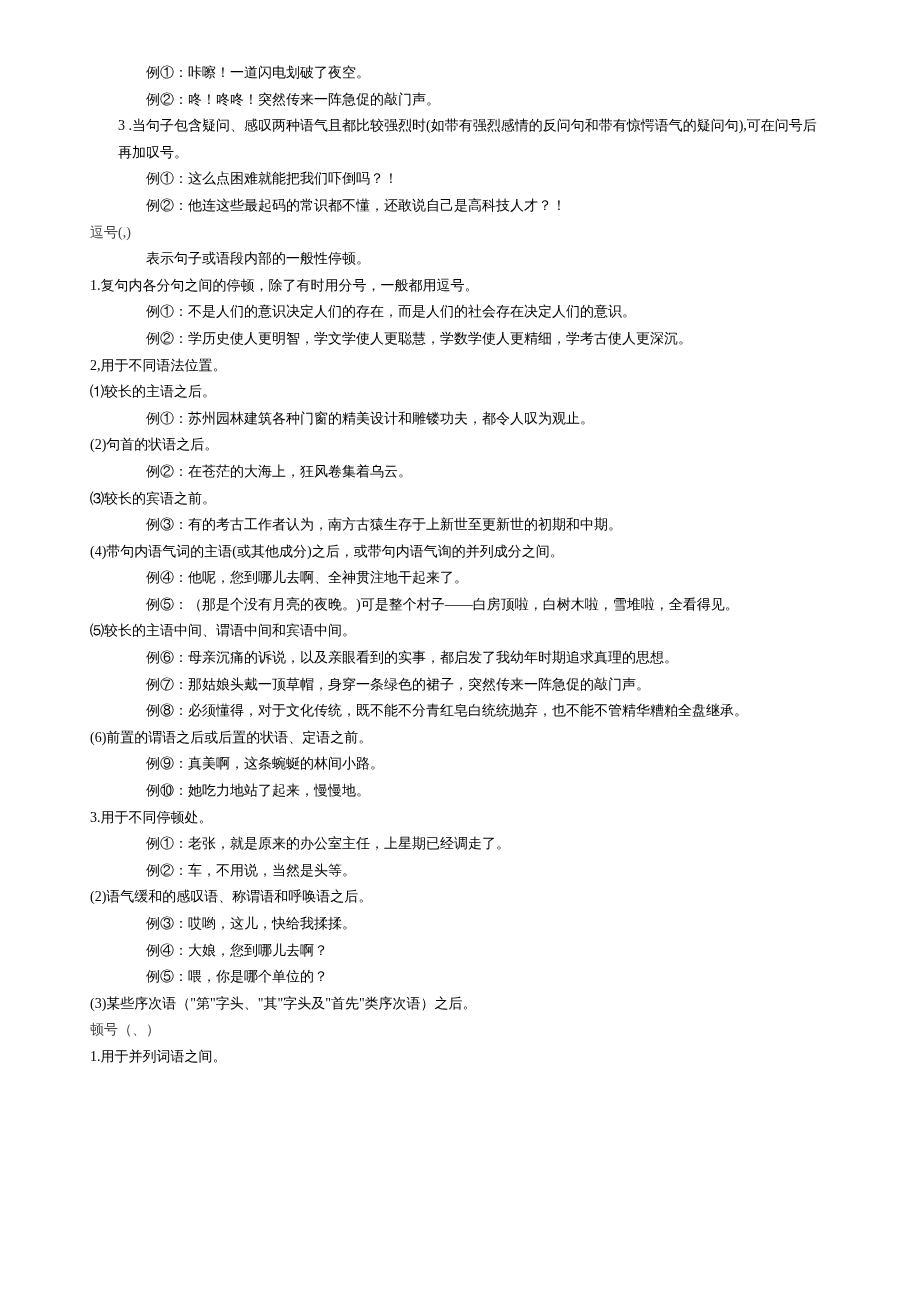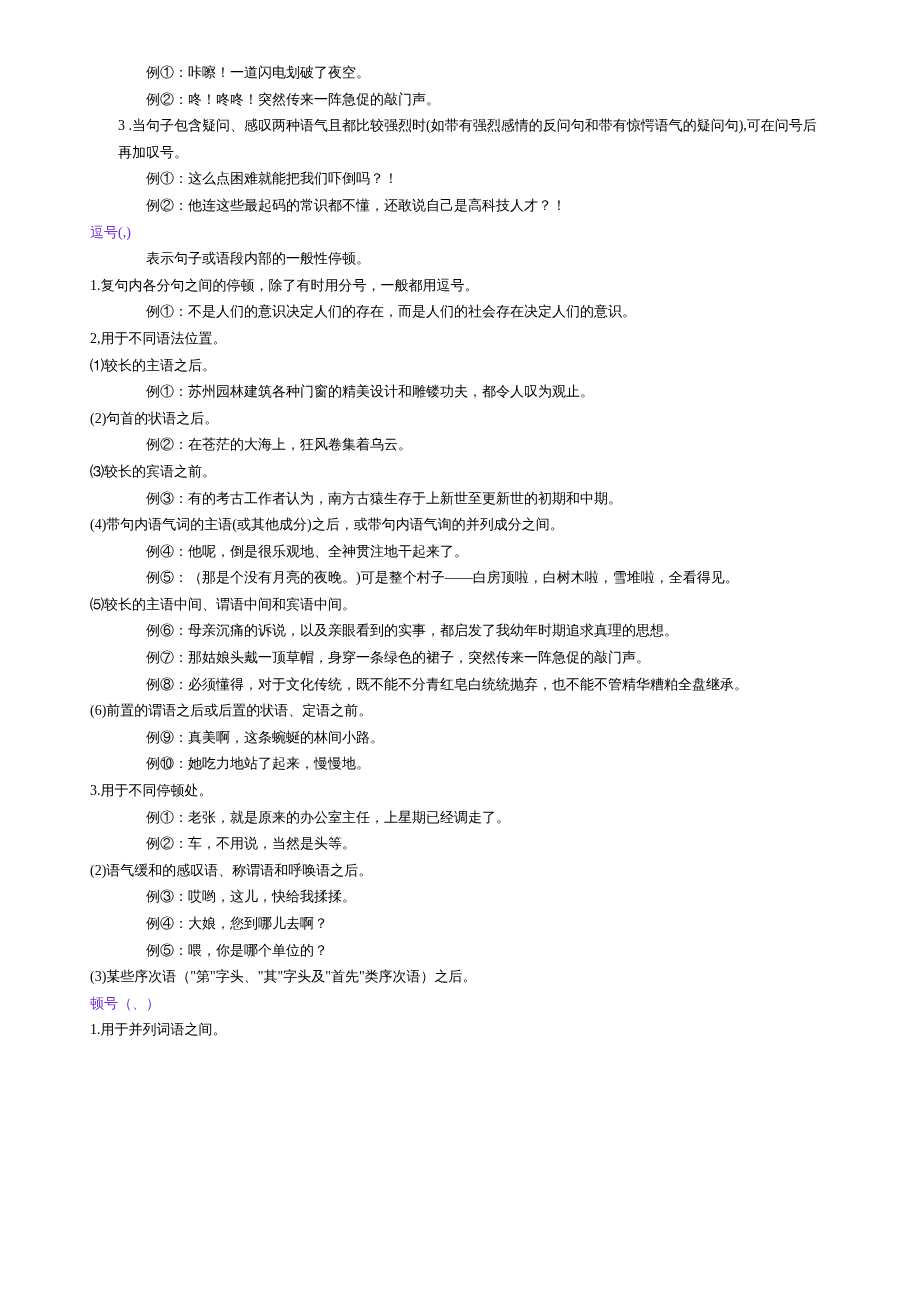--- a/index.html
+++ b/index.html
@@ -8,45 +8,46 @@
     line-height: 1.9;
     color: #000;
     background: #fff;
     margin: 0;
     padding: 60px 90px 60px 90px;
     width: 920px;
     box-sizing: border-box;
   }
   .indent1 { padding-left: 2em; }
   .indent2 { padding-left: 4em; font-family: Liberation Serif, serif; }
-  .red { color: #6d28d9; }
+  .red { color: #404040; }
   p { margin: 0; }
 </style>
 </head>
 <body>
 
 <div id="content">
     <p class="indent2">例①：咔嚓！一道闪电划破了夜空。</p>
     <p class="indent2">例②：咚！咚咚！突然传来一阵急促的敲门声。</p>
     <p class="indent1 num-wide">3  .当句子包含疑问、感叹两种语气且都比较强烈时(如带有强烈感情的反问句和带有惊愕语气的疑问句),可在问号后再加叹号。</p>
     <p class="indent2">例①：这么点困难就能把我们吓倒吗？！</p>
     <p class="indent2">例②：他连这些最起码的常识都不懂，还敢说自己是高科技人才？！</p>
     <p class="red">逗号(,)</p>
     <p class="indent2">表示句子或语段内部的一般性停顿。</p>
     <p class="">1.复句内各分句之间的停顿，除了有时用分号，一般都用逗号。</p>
     <p class="indent2">例①：不是人们的意识决定人们的存在，而是人们的社会存在决定人们的意识。</p>
+    <p class="indent2">例②：学历史使人更明智，学文学使人更聪慧，学数学使人更精细，学考古使人更深沉。</p>
     <p class="">2,用于不同语法位置。</p>
     <p class="">⑴较长的主语之后。</p>
     <p class="indent2">例①：苏州园林建筑各种门窗的精美设计和雕镂功夫，都令人叹为观止。</p>
     <p class="">(2)句首的状语之后。</p>
     <p class="indent2">例②：在苍茫的大海上，狂风卷集着乌云。</p>
     <p class="">⑶较长的宾语之前。</p>
     <p class="indent2">例③：有的考古工作者认为，南方古猿生存于上新世至更新世的初期和中期。</p>
     <p class="">(4)带句内语气词的主语(或其他成分)之后，或带句内语气询的并列成分之间。</p>
-    <p class="indent2">例④：他呢，倒是很乐观地、全神贯注地干起来了。</p>
+    <p class="indent2">例④：他呢，您到哪儿去啊、全神贯注地干起来了。</p>
     <p class="indent2">例⑤：（那是个没有月亮的夜晚。)可是整个村子——白房顶啦，白树木啦，雪堆啦，全看得见。</p>
     <p class="">⑸较长的主语中间、谓语中间和宾语中间。</p>
     <p class="indent2">例⑥：母亲沉痛的诉说，以及亲眼看到的实事，都启发了我幼年时期追求真理的思想。</p>
     <p class="indent2">例⑦：那姑娘头戴一顶草帽，身穿一条绿色的裙子，突然传来一阵急促的敲门声。</p>
     <p class="indent2">例⑧：必须懂得，对于文化传统，既不能不分青红皂白统统抛弃，也不能不管精华糟粕全盘继承。</p>
     <p class="">(6)前置的谓语之后或后置的状语、定语之前。</p>
     <p class="indent2">例⑨：真美啊，这条蜿蜒的林间小路。</p>
     <p class="indent2">例⑩：她吃力地站了起来，慢慢地。</p>
     <p class="">3.用于不同停顿处。</p>
     <p class="indent2">例①：老张，就是原来的办公室主任，上星期已经调走了。</p>

